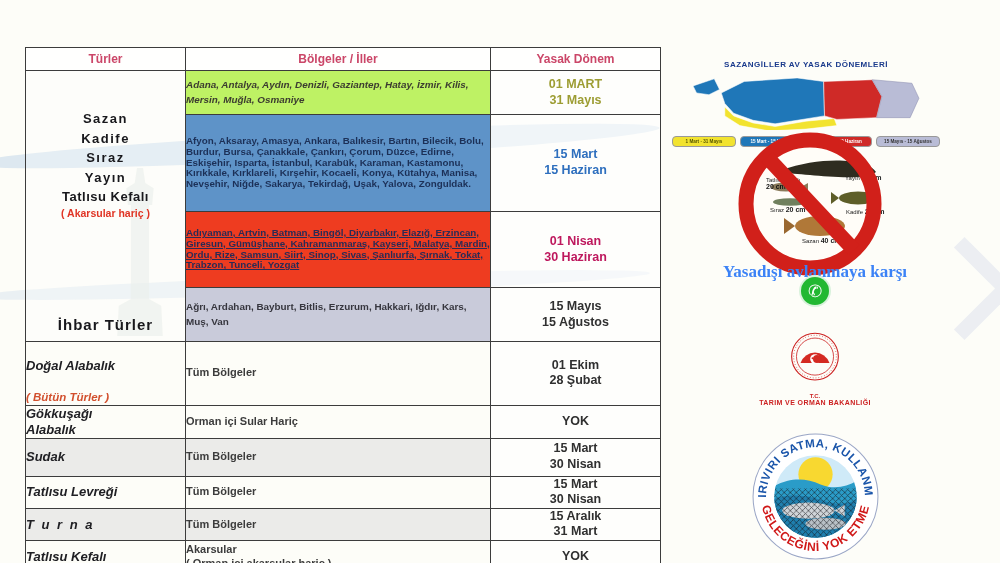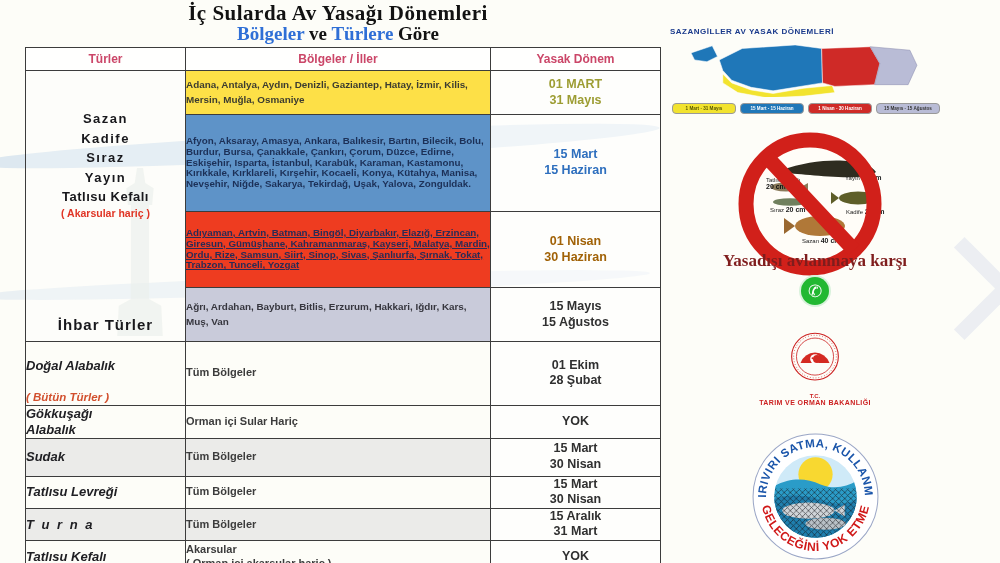--- a/index.html
+++ b/index.html
@@ -40,31 +40,31 @@
   .carp-name{font-size:13px;font-weight:bold;color:#18181c;letter-spacing:1.5px;line-height:1.5;}
   .carp-note{font-size:10.5px;font-weight:bold;color:#e03424;}
   .other-label{position:absolute;bottom:8px;left:0;width:100%;text-align:center;
                font-size:15px;font-weight:bold;color:#18181c;letter-spacing:1px;}
   td.sp{font-size:13px;font-weight:bold;color:#202024;text-align:left;padding-left:12px;white-space:pre-line;line-height:1.2;font-style:italic;}
   td.sp .sp-note{font-size:11.5px;font-weight:bold;}
   td.reg{font-size:11px;font-weight:600;color:#3c3c3c;text-align:left;padding-left:14px;white-space:pre-line;line-height:1.25;}
   .bg-w{background:rgba(252,252,248,.8);} .bg-g{background:rgba(233,233,231,.9);}
 
   
-  .map-panel{position:absolute;left:670px;top:27px;width:272px;z-index:2;text-align:left;}
+  .map-panel{position:absolute;left:670px;top:60px;width:272px;z-index:2;text-align:center;}
   .map-title{font-size:8px;font-weight:bold;color:#1a3a8c;letter-spacing:.5px;margin-bottom:1px;}
   .map-legend{display:flex;justify-content:space-between;margin-top:2px;padding:0 2px;}
   .leg-pill{height:9px;border-radius:4px;flex:0 0 62px;display:flex;align-items:center;justify-content:center;
             font-size:4.6px;font-weight:bold;color:#ffffff;border:.5px solid #999;}
   .leg-pill.dark-text{color:#555500;}
 
   .sign-wrap{position:absolute;left:670px;top:130px;width:284px;z-index:2;}
 
-  .slogan{position:absolute;left:664px;top:251px;width:302px;text-align:center;z-index:2;
-          font-family:"Liberation Serif",serif;font-weight:bold;font-size:17px;color:#7f1d1d;}
+  .slogan{position:absolute;left:664px;top:262px;width:302px;text-align:center;z-index:2;
+          font-family:"Liberation Serif",serif;font-weight:bold;font-size:17px;color:#3b82f6;}
   .hotline{position:absolute;left:664px;top:277px;width:302px;display:flex;align-items:center;
            justify-content:center;gap:12px;z-index:2;}
   .wa-icon{width:28px;height:28px;border-radius:50%;background:#22b832;color:#fff;display:flex;
            align-items:center;justify-content:center;font-size:17px;box-shadow:0 0 0 2px #d9f2dc;}
   .hotline-label{font-family:"Liberation Serif",serif;font-weight:bold;font-size:20px;color:#12a312;}
   .hotline-number{position:absolute;left:664px;top:305px;width:302px;text-align:center;z-index:2;
                   font-size:23px;font-weight:bold;color:#12a312;letter-spacing:9px;}
 
   .seal-block{position:absolute;left:664px;top:330px;width:302px;text-align:center;z-index:2;}
   .seal-tc{font-size:6px;font-weight:bold;color:#cc2222;margin-top:1px;}
@@ -77,29 +77,20 @@
 </head>
 <body>
 
 <div class="page">
 
   <div class="wm wm-swoosh1"></div>
   <div class="wm wm-swoosh2"></div>
   <div class="wm wm-tower"></div>
   <div class="wm wm-chevron"></div>
 
-  <div class="title-wrap">
-    <div class="title-l1">İç Sularda Av Yasağı Dönemleri</div>
-    <div class="title-l2">
-      <span class="title-blue">Bölgeler</span>
-      <span>ve</span>
-      <span class="title-blue">Türlere</span>
-      <span>Göre</span>
-    </div>
-  </div>
 
   <table class="ban">
     <colgroup>
         <col style="width:160px">
         <col style="width:305px">
         <col style="width:170px">
       </colgroup>
     <tbody>
         <tr>
       <th class="hd" style="color: rgb(203, 70, 104);">Türler</th>
@@ -112,32 +103,32 @@
         <div class="carp-block">
           <div class="carp-name">Sazan</div>
           <div class="carp-name">Kadife</div>
           <div class="carp-name">Sıraz</div>
           <div class="carp-name">Yayın</div>
           <div class="carp-name" style="letter-spacing:.5px">Tatlısu Kefalı</div>
           <div class="carp-note">( Akarsular hariç )</div>
         </div>
         <div class="other-label">İhbar Türler</div>
       </td>
-      <td class="prov" style="line-height: 1.45; background: #fde047; color: rgb(60, 60, 48);">Adana, Antalya, Aydın, Denizli, Gaziantep, Hatay, İzmir, Kilis, Mersin, Muğla, Osmaniye</td>
+      <td class="prov" style="line-height: 1.45; background: #bef264; color: rgb(60, 60, 48); font-style: italic;">Adana, Antalya, Aydın, Denizli, Gaziantep, Hatay, İzmir, Kilis, Mersin, Muğla, Osmaniye</td>
       <td class="period" style="color: rgb(157, 157, 51);">01 MART
 31 Mayıs</td>
     </tr>
     <tr class="r-blue">
       <td class="prov tight" style="background: rgb(94, 147, 200); color: rgb(28, 48, 87);">Afyon, Aksaray, Amasya, Ankara, Balıkesir, Bartın, Bilecik, Bolu, Burdur, Bursa, Çanakkale, Çankırı, Çorum, Düzce, Edirne, Eskişehir, Isparta, İstanbul, Karabük, Karaman, Kastamonu, Kırıkkale, Kırklareli, Kırşehir, Kocaeli, Konya, Kütahya, Manisa, Nevşehir, Niğde, Sakarya, Tekirdağ, Uşak, Yalova, Zonguldak.</td>
       <td class="period" style="color: rgb(46, 111, 190);">15 Mart
 15 Haziran</td>
     </tr>
     <tr class="r-red">
       <td class="prov tight" style="background: rgb(238, 60, 32); color: rgb(43, 43, 85); text-decoration: underline;">Adıyaman, Artvin, Batman, Bingöl, Diyarbakır, Elazığ, Erzincan, Giresun, Gümüşhane, Kahramanmaraş, Kayseri, Malatya, Mardin, Ordu, Rize, Samsun, Siirt, Sinop, Sivas, Şanlıurfa, Şırnak, Tokat, Trabzon, Tunceli, Yozgat</td>
-      <td class="period" style="color: #a16207;">01 Nisan
+      <td class="period" style="color: #be185d;">01 Nisan
 30 Haziran</td>
     </tr>
     <tr class="r-gray">
       <td class="prov" style="line-height: 1.5; background: rgb(201, 203, 218); color: rgb(54, 54, 62);">Ağrı, Ardahan, Bayburt, Bitlis, Erzurum, Hakkari, Iğdır, Kars, Muş, Van</td>
       <td class="period" style="color: rgb(48, 48, 48);">15 Mayıs
 15 Ağustos</td>
     </tr>
 
     <tr class="r-b1">
       <td class="sp bg-w">

